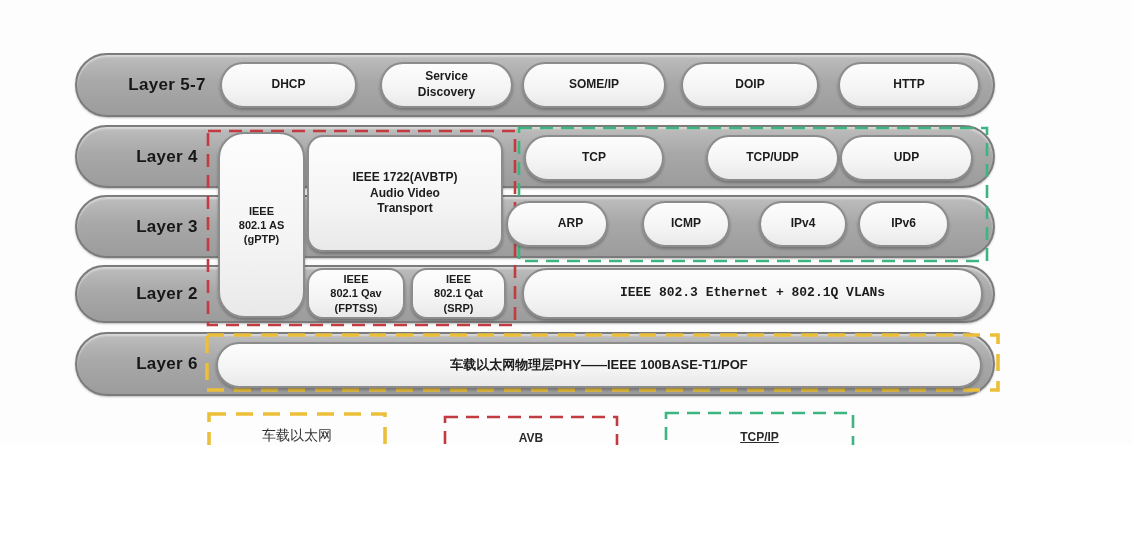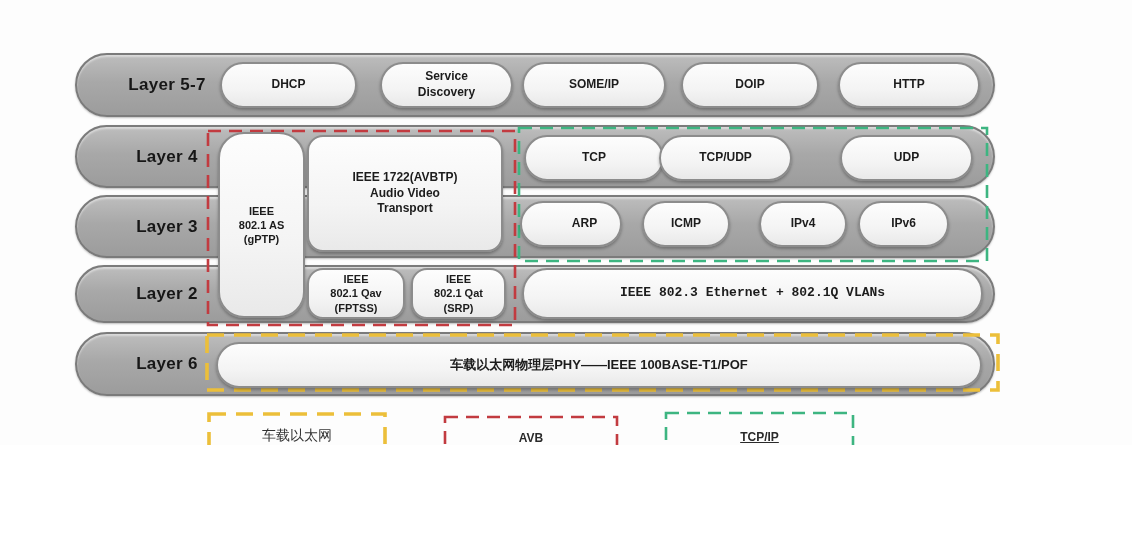--- a/index.html
+++ b/index.html
@@ -87,24 +87,24 @@
   <div class="pbox boxes abs" style="left:838px;top:62px;width:142px;height:46px;">HTTP</div>
 
   <div class="pbox boxes abs r26 f11" style="left:218px;top:132px;width:87px;height:186px;">IEEE
 802.1 AS
 (gPTP)</div>
   <div class="pbox boxes abs r16" style="left:307px;top:135px;width:196px;height:117px;">IEEE 1722(AVBTP)
 Audio Video
 Transport</div>
 
   <div class="pbox boxes abs" style="left:524px;top:135px;width:140px;height:46px;">TCP</div>
-  <div class="pbox boxes abs" style="left:659px;top:135px;width:133px;height:46px;">TCP/UDP</div>
+  <div class="pbox boxes abs" style="left:706px;top:135px;width:133px;height:46px;">TCP/UDP</div>
   <div class="pbox boxes abs" style="left:840px;top:135px;width:133px;height:46px;">UDP</div>
 
-  <div class="pbox boxes abs" style="left:520px;top:201px;width:102px;height:46px;padding-left:27px;">ARP</div>
+  <div class="pbox boxes abs" style="left:506px;top:201px;width:102px;height:46px;padding-left:27px;">ARP</div>
   <div class="pbox boxes abs" style="left:642px;top:201px;width:88px;height:46px;">ICMP</div>
   <div class="pbox boxes abs" style="left:759px;top:201px;width:88px;height:46px;">IPv4</div>
   <div class="pbox boxes abs" style="left:858px;top:201px;width:91px;height:46px;">IPv6</div>
 
   <div class="pbox boxes abs r16 f11" style="left:307px;top:268px;width:98px;height:51px;">IEEE
 802.1 Qav
 (FPTSS)</div>
   <div class="pbox boxes abs r16 f11" style="left:411px;top:268px;width:95px;height:51px;">IEEE
 802.1 Qat
 (SRP)</div>

